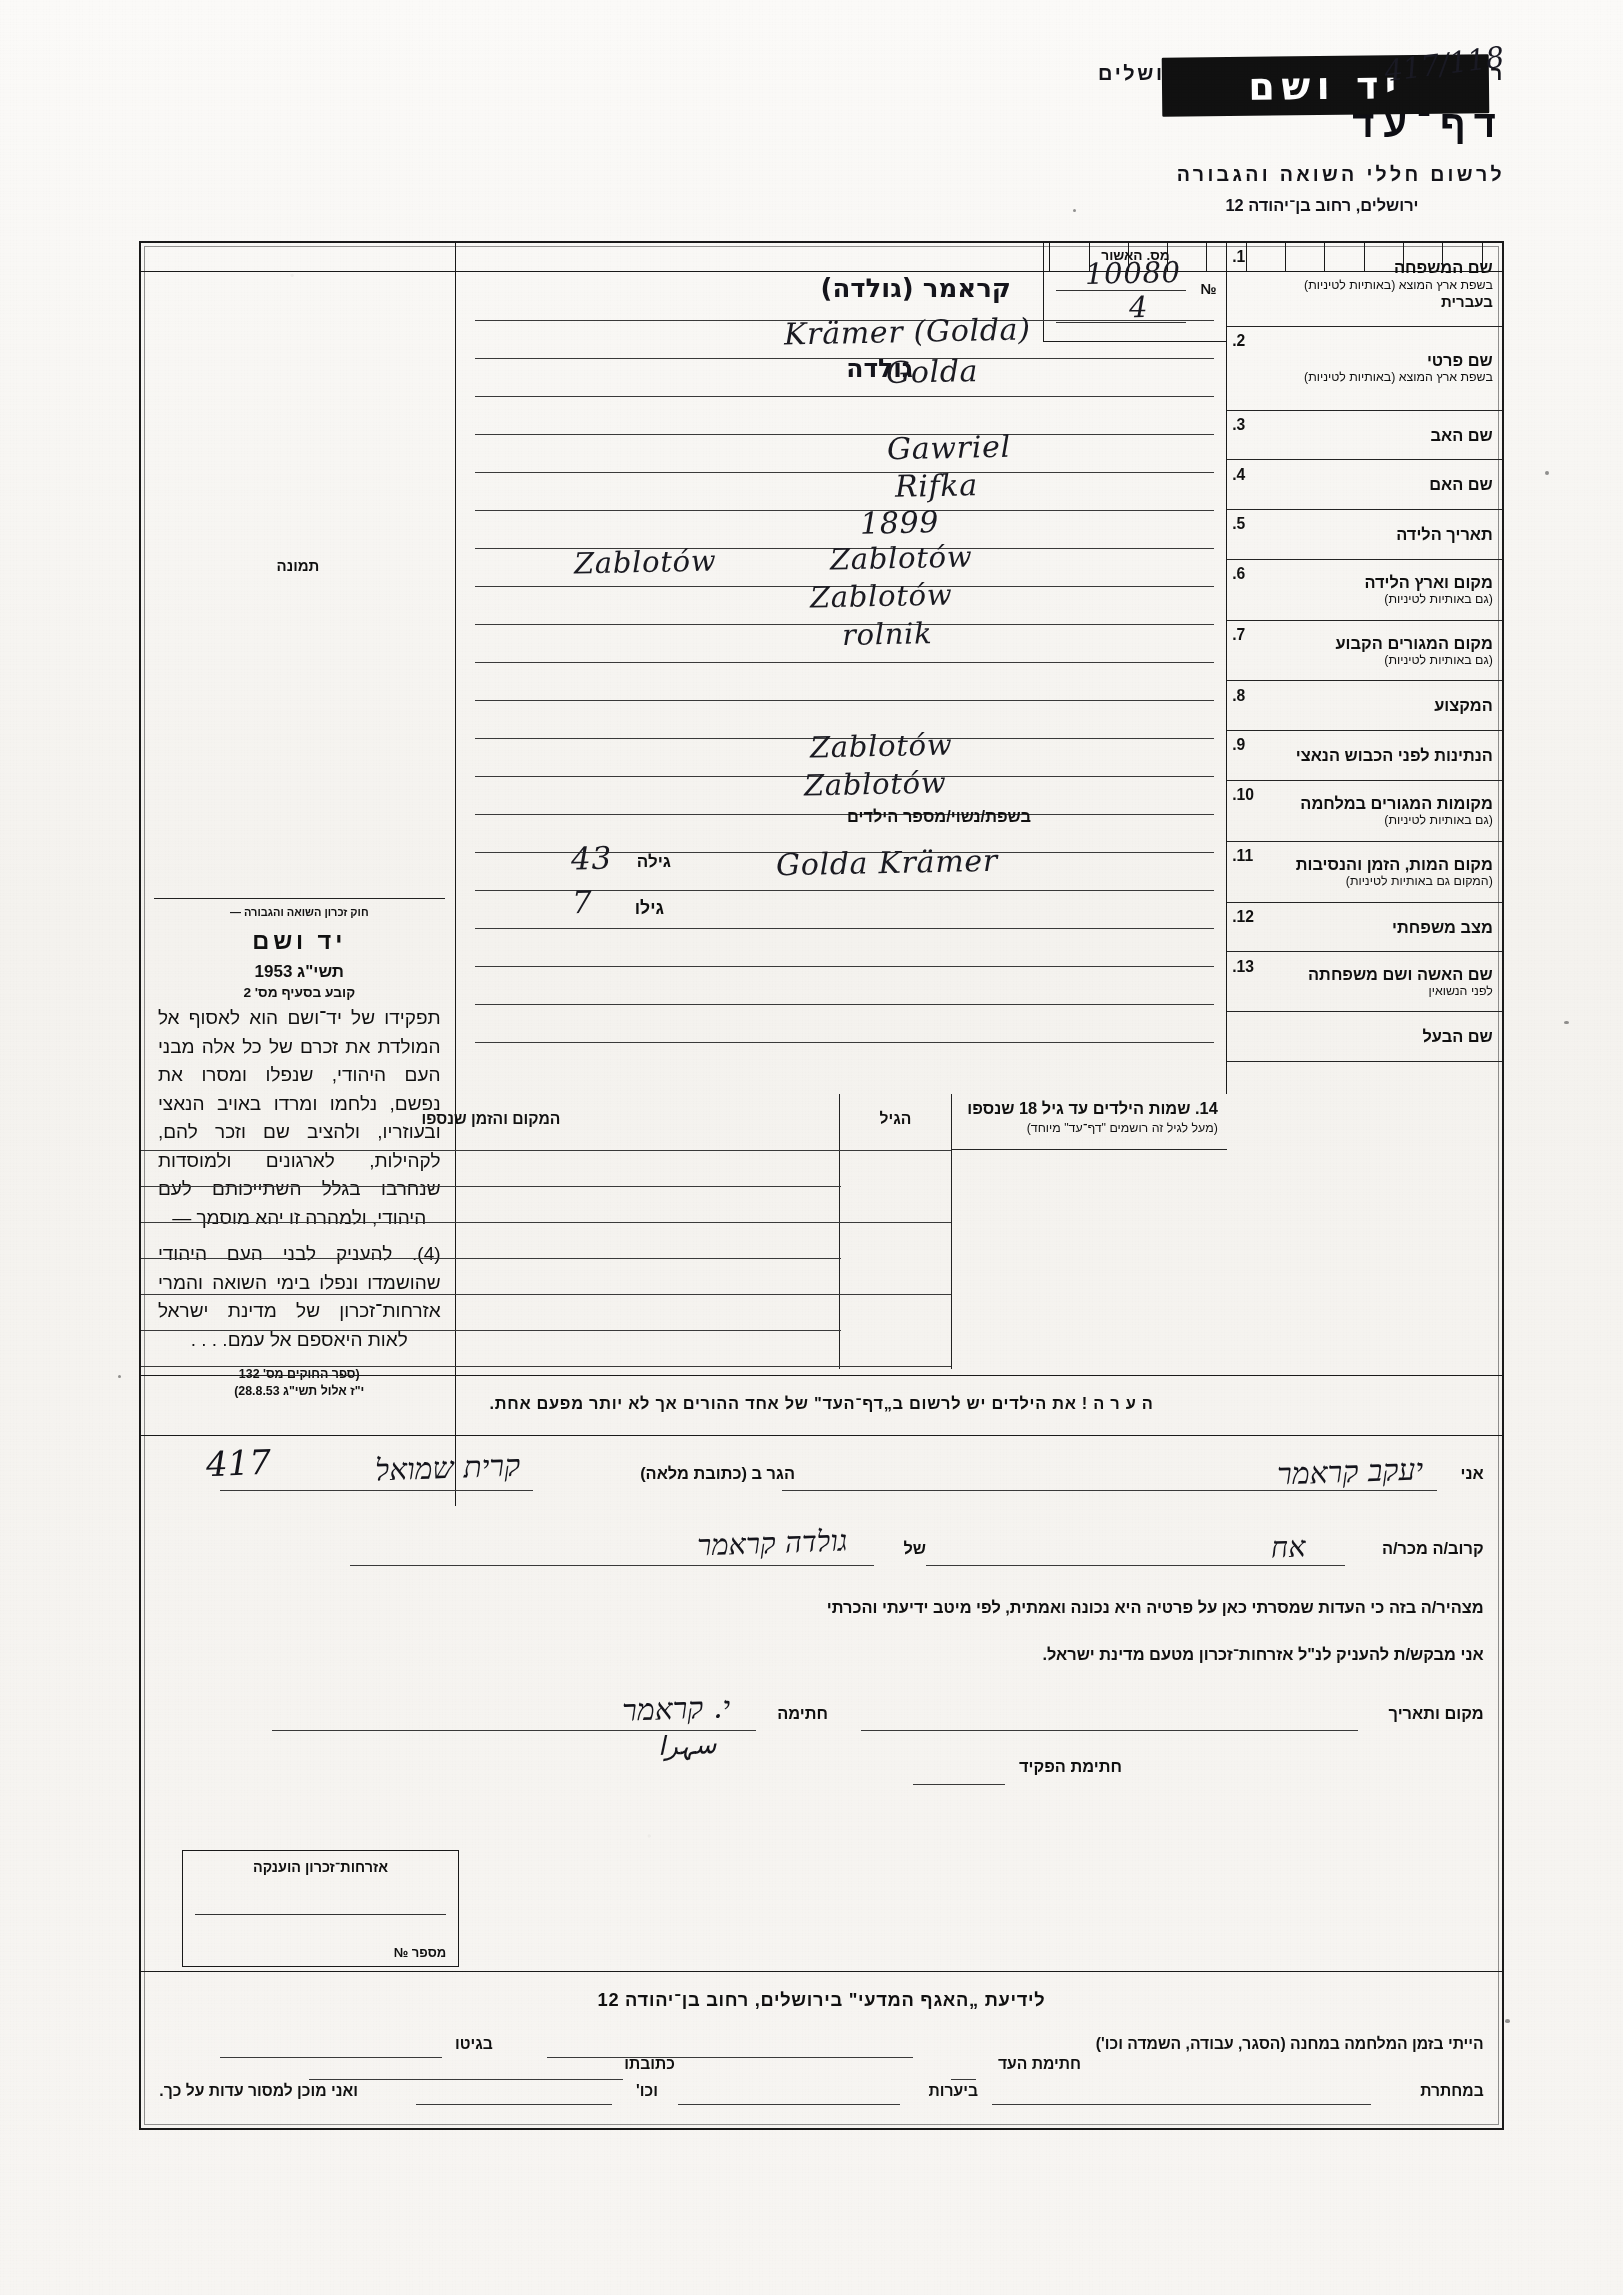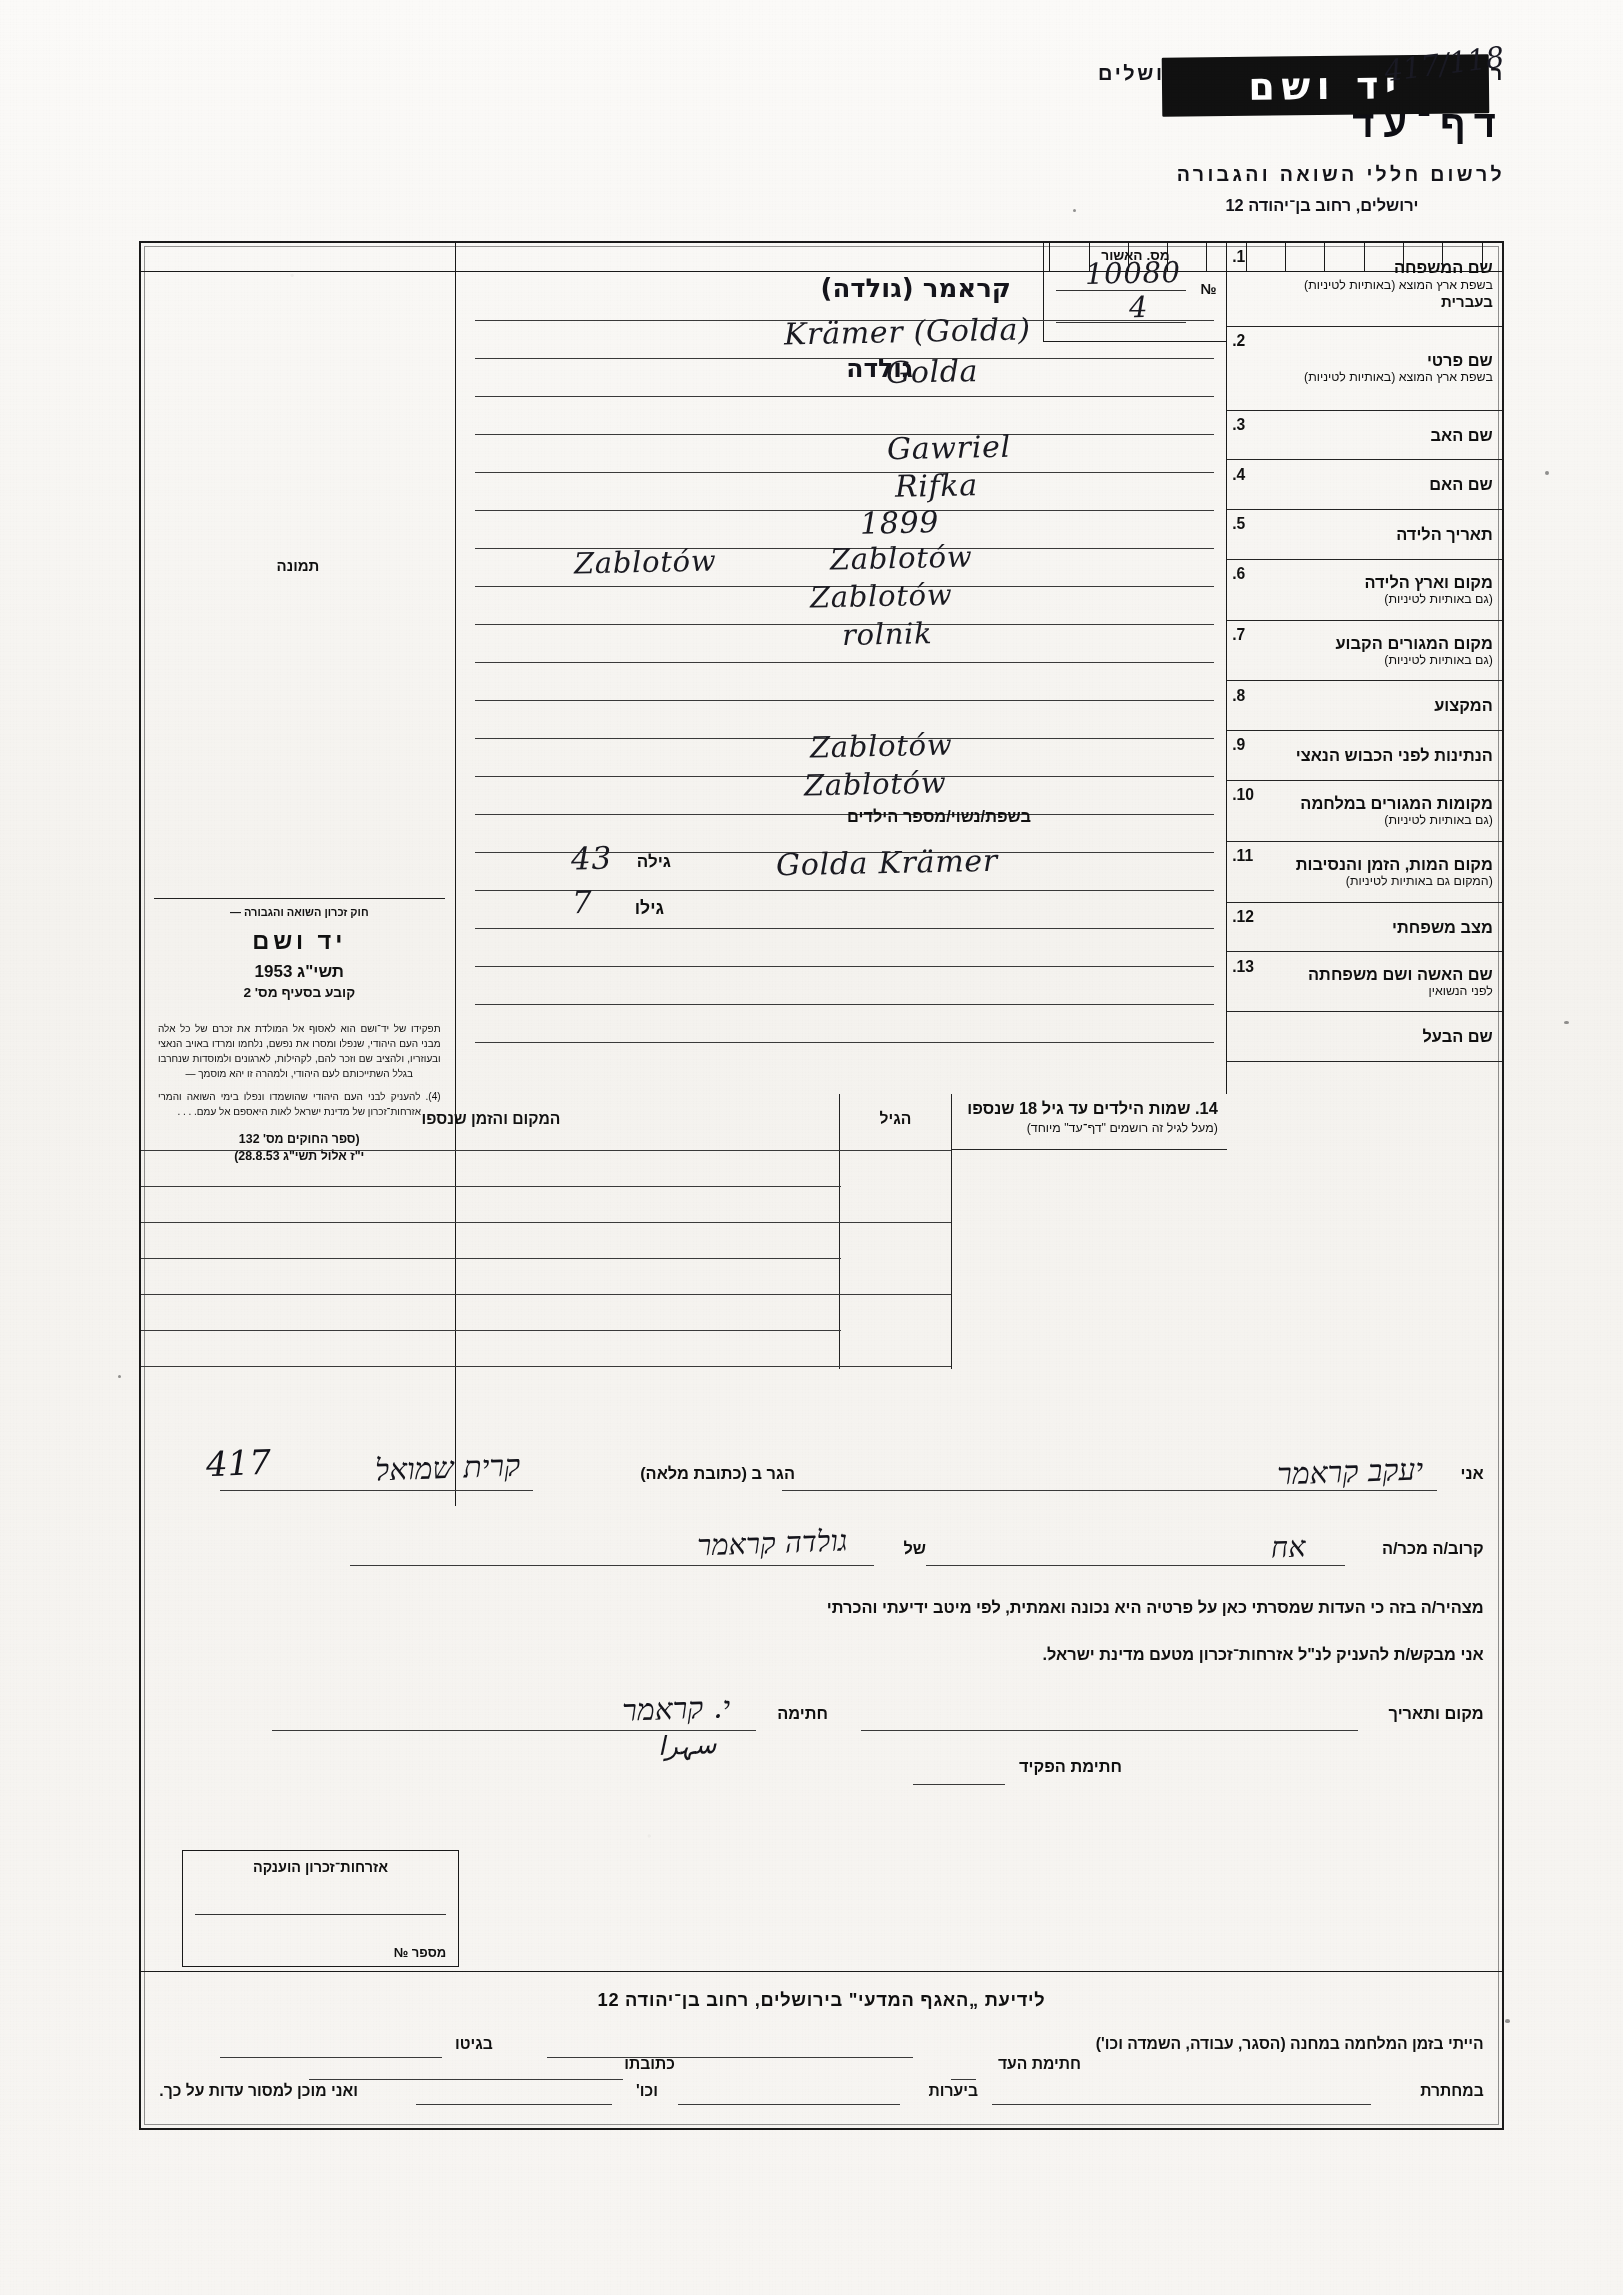--- a/index.html
+++ b/index.html
@@ -102,21 +102,21 @@
   }
   .photo-label{
     position:absolute;left:0;right:0;top:314px;text-align:center;
     font-size:15px;font-weight:700;direction:rtl;
   }
   .law-wrap{position:absolute;left:13px;right:10.5px;top:655px;direction:rtl;text-align:center;}
   .law-title{font-size:11px;font-weight:700;border-top:0.7px solid #222;padding-top:6.5px;}
   .law-big{font-size:23.6px;font-weight:700;letter-spacing:3.9px;margin-top:10.5px;}
   .law-year{font-size:17px;font-weight:700;margin-top:6.5px;}
   .law-sec{font-size:13.7px;font-weight:700;margin-top:3.9px;}
-  .law-body{font-size:10px;line-height:1.5;margin-top:21px;text-align:justify;text-align-last:center;padding:0 3.9px;}
+  .law-body{font-size:19px;line-height:1.5;margin-top:4px;text-align:justify;text-align-last:center;padding:0 3.9px;}
   .law-body p{margin:0 0 7.9px 0;}
   .law-foot{font-size:12.4px;font-weight:700;margin-top:11.8px;line-height:1.4;}
 
   .cert-box{
     position:absolute;left:41px;top:1607px;width:275px;height:115px;
     border:1.3px solid #1a1a1a;direction:rtl;
   }
   .cert-box .cb-title{font-size:14.4px;font-weight:700;text-align:center;padding-top:7.9px;}
   .cert-box .cb-line{position:absolute;left:11.8px;right:11.8px;top:63px;border-bottom:0.7px solid #333;}
   .cert-box .cb-num{position:absolute;right:11.8px;bottom:6.5px;font-size:13px;font-weight:700;}
@@ -384,20 +384,23 @@
         <div class="kt-rowline" style="top:56px"></div>
         <div class="kt-rowline" style="top:92px"></div>
         <div class="kt-rowline" style="top:128px"></div>
         <div class="kt-rowline" style="top:164px"></div>
         <div class="kt-rowline" style="top:200px"></div>
         <div class="kt-rowline" style="top:236px"></div>
         <div class="kt-rowline" style="top:272px"></div>
       </div>
     </div>
 
+    <div class="notebar">
+      <div>ה ע ר ה !   את הילדים יש לרשום ב„דף־העד" של אחד ההורים אך לא יותר מפעם אחת.</div>
+    </div>
 
     <div class="decl">
       <div class="dline" style="right:18.3px;top:30px;">אני</div>
       <div class="drule" style="right:65px;left:641px;top:56px;"></div>
       <div class="hand2" style="position:absolute;right:79px;top:19.6px;font-size:30px;direction:rtl;">יעקב קראמר</div>
       <div class="dline" style="right:707px;top:30px;">הגר ב (כתובת מלאה)</div>
       <div class="drule" style="right:969px;left:79px;top:56px;"></div>
       <div class="hand2" style="position:absolute;right:982px;top:15.7px;font-size:30px;direction:rtl;">קרית שמואל</div>
       <div class="hand2" style="position:absolute;right:1231px;top:9.2px;font-size:34px;">417</div>
 

